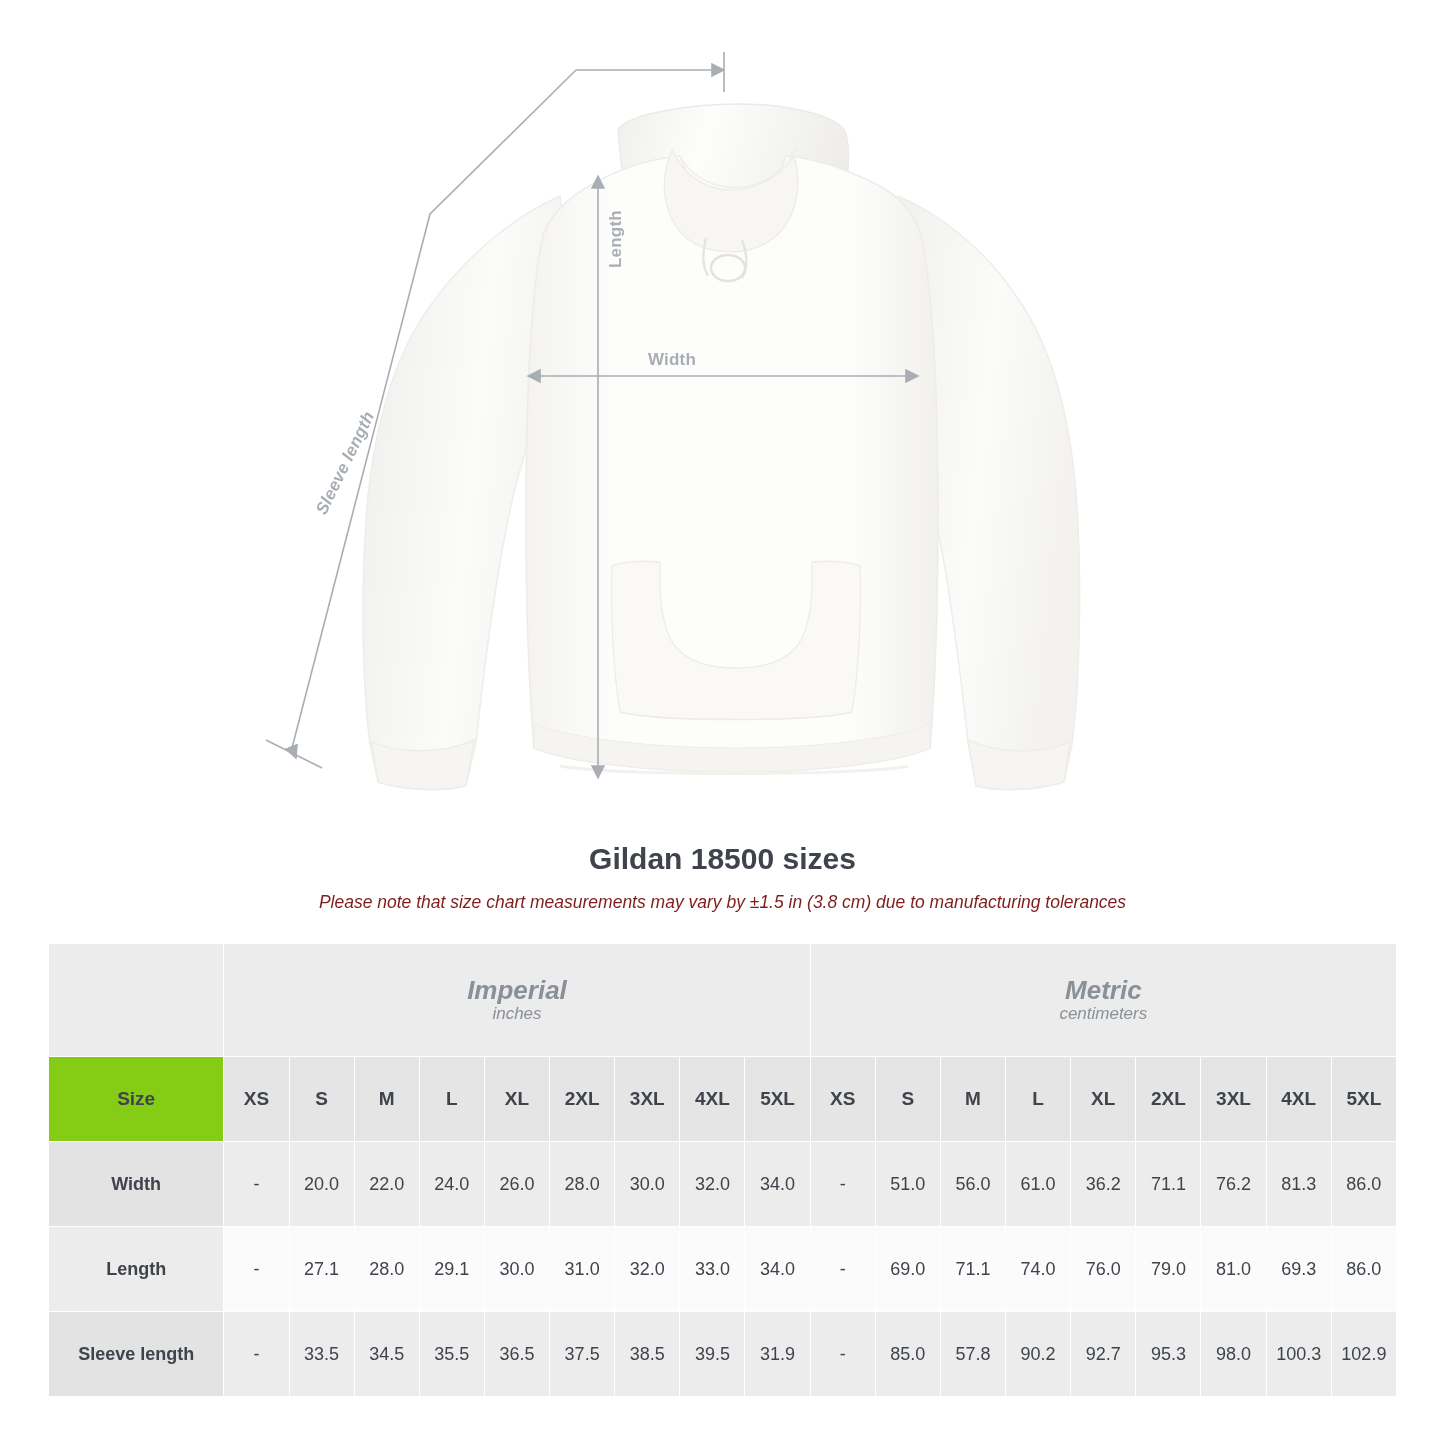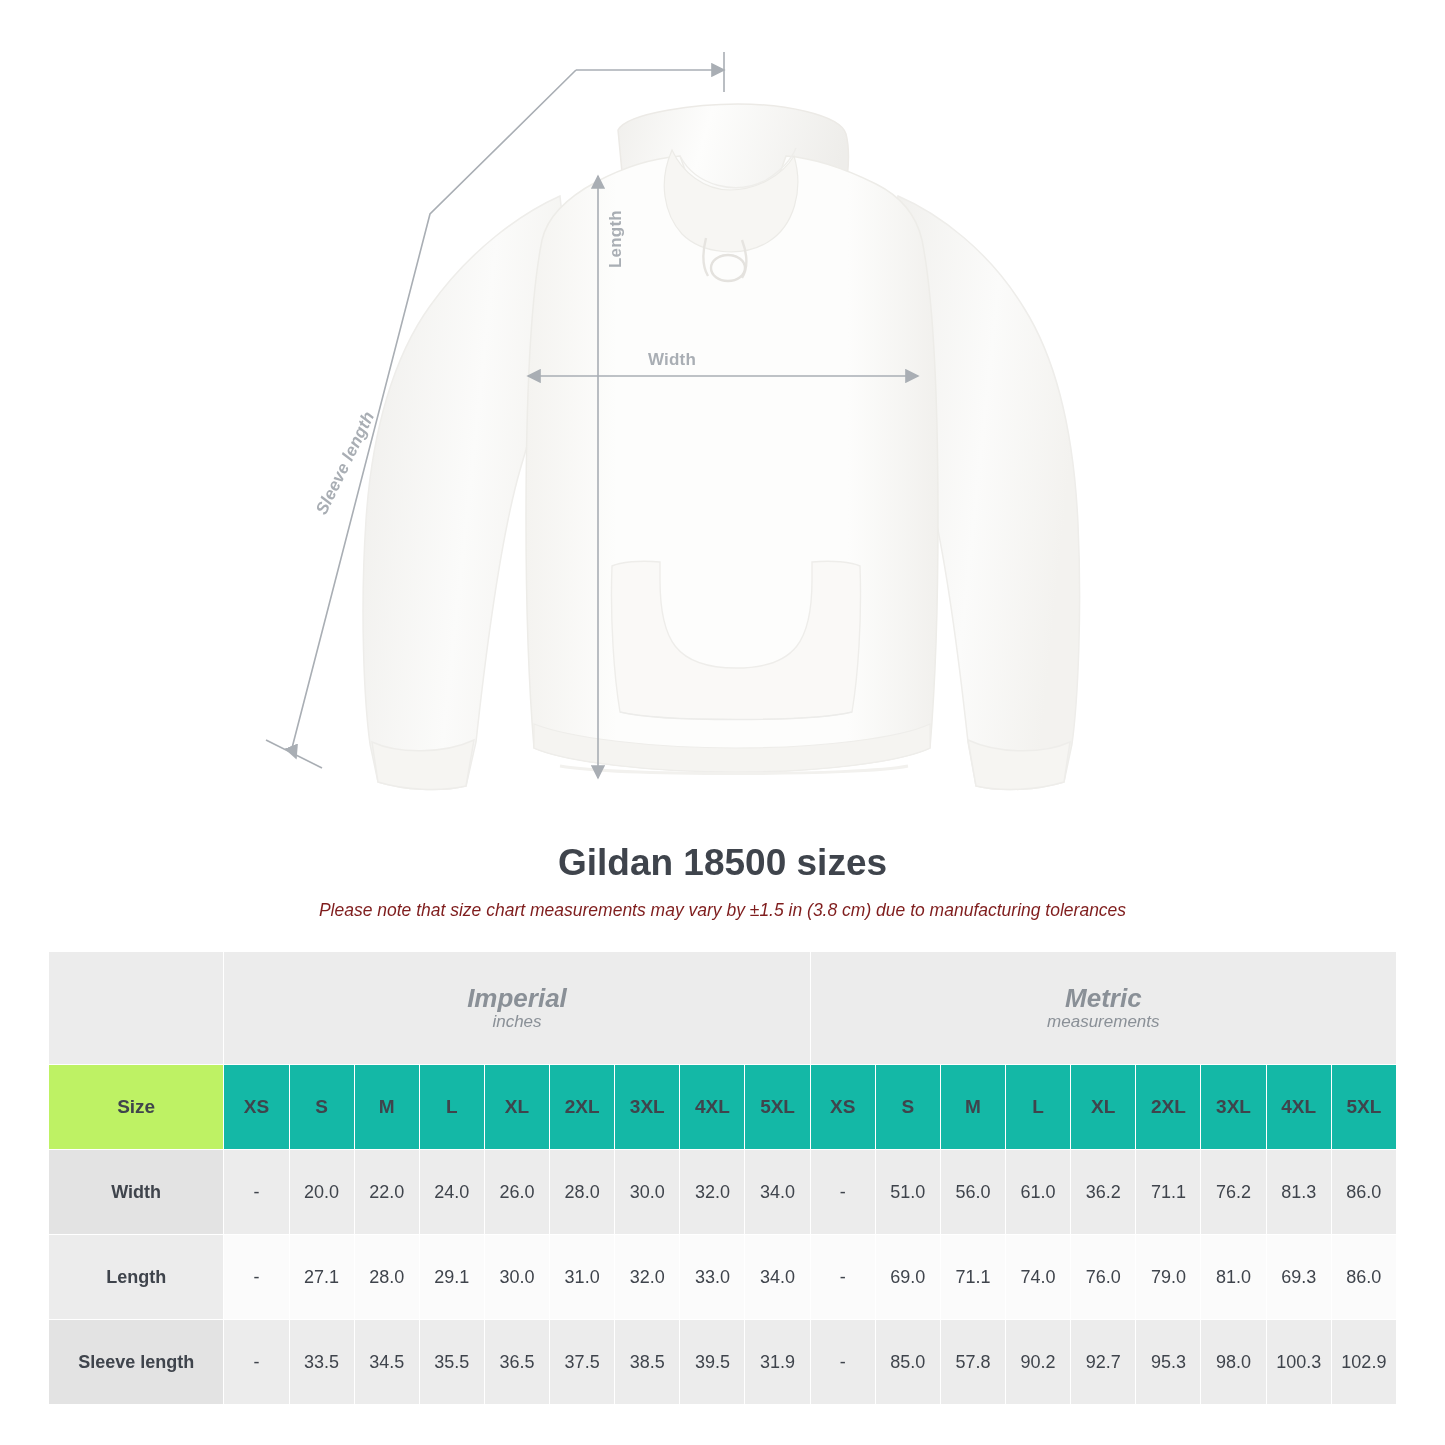--- a/index.html
+++ b/index.html
@@ -58,21 +58,21 @@
     white-space: nowrap;
     font-style: italic;
   }
 
   
   .heading-wrap {
     text-align: center;
     margin-top: 10px;
   }
   .chart-title {
-    font-size: 37px;
+    font-size: 30px;
     font-weight: bold;
     color: #3f444c;
     margin: 12px 0 16px 0;
   }
   .chart-note {
     font-size: 17.5px;
     font-style: italic;
     color: #7f1d1d;
     margin: 0 0 30px 0;
   }
@@ -111,21 +111,21 @@
     line-height: 1.1;
   }
   .unit-head .unit-sub {
     font-size: 17px;
     font-style: italic;
     font-weight: normal;
     color: #8a9097;
     margin-top: 0;
   }
   tr.head-row td {
-    background: #14b8a6;
+    background: #e5e5e5;
     height: 84px;
     font-weight: bold;
     font-size: 19px;
   }
   tr.head-row td.rowlabel {
     background: #fbfbfb;
   }
   tr.data-row td {
     height: 84px;
     background: #fbfbfb;
@@ -133,21 +133,21 @@
   tr.data-row.alt td {
     background: #ececec;
   }
   td.rowlabel {
     font-weight: bold;
     font-size: 19px;
     background: #ececec;
   }
   tr.data-row td.rowlabel { background: #ececec; }
   tr.data-row.alt td.rowlabel { background: #e3e3e3; }
-  tr.head-row td.rowlabel { background: #bef264; }
+  tr.head-row td.rowlabel { background: #84cc16; }
 </style>
 </head>
 <body>
 
 <div class="page">
 
   <div class="illus">
     <svg width="1445" height="830" viewBox="0 0 1445 830">
       <defs>
         <marker id="arrowEnd" markerWidth="9" markerHeight="9" refX="8" refY="4.5" orient="auto">
@@ -259,21 +259,21 @@
       <tbody>
 
         <tr>
           <td class="unit-head"></td>
           <td class="unit-head" colspan="9">
             <div class="unit-name">Imperial</div>
             <div class="unit-sub">inches</div>
           </td>
           <td class="unit-head" colspan="9">
             <div class="unit-name">Metric</div>
-            <div class="unit-sub">measurements</div>
+            <div class="unit-sub">centimeters</div>
           </td>
         </tr>
 
         <tr class="head-row">
           <td class="rowlabel">Size</td>
           <td>XS</td>
           <td>S</td>
           <td>M</td>
           <td>L</td>
           <td>XL</td>

